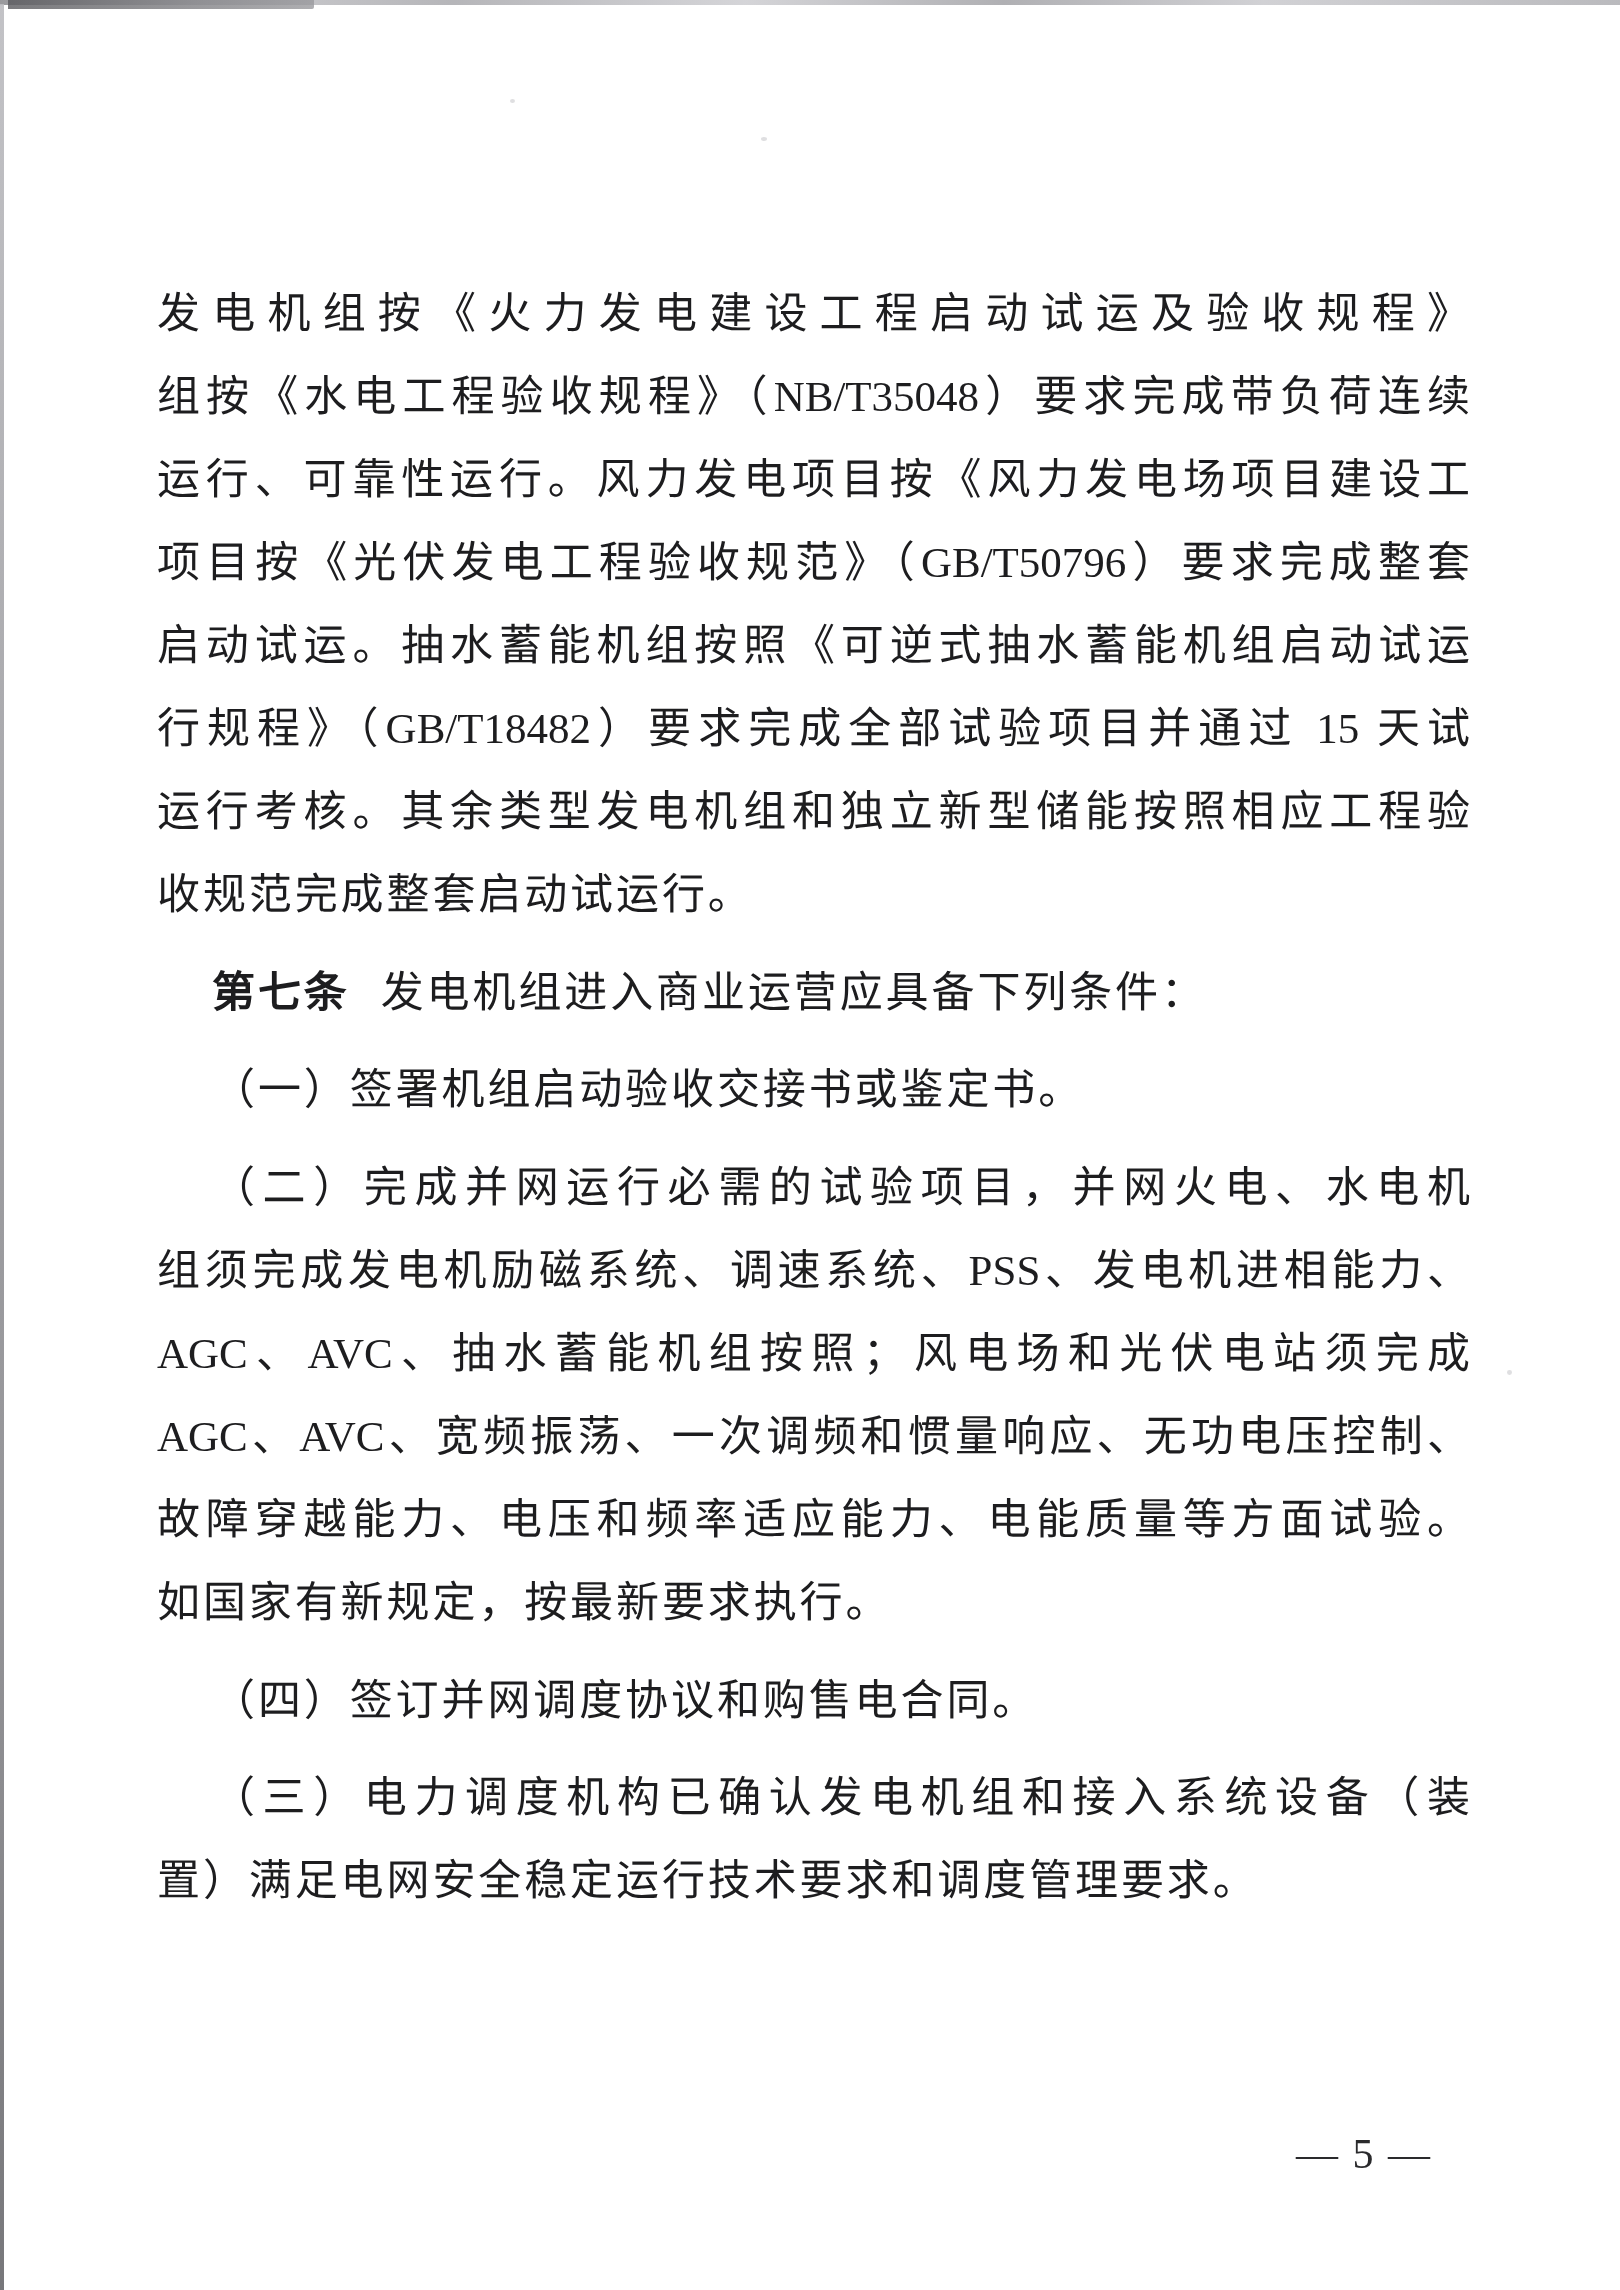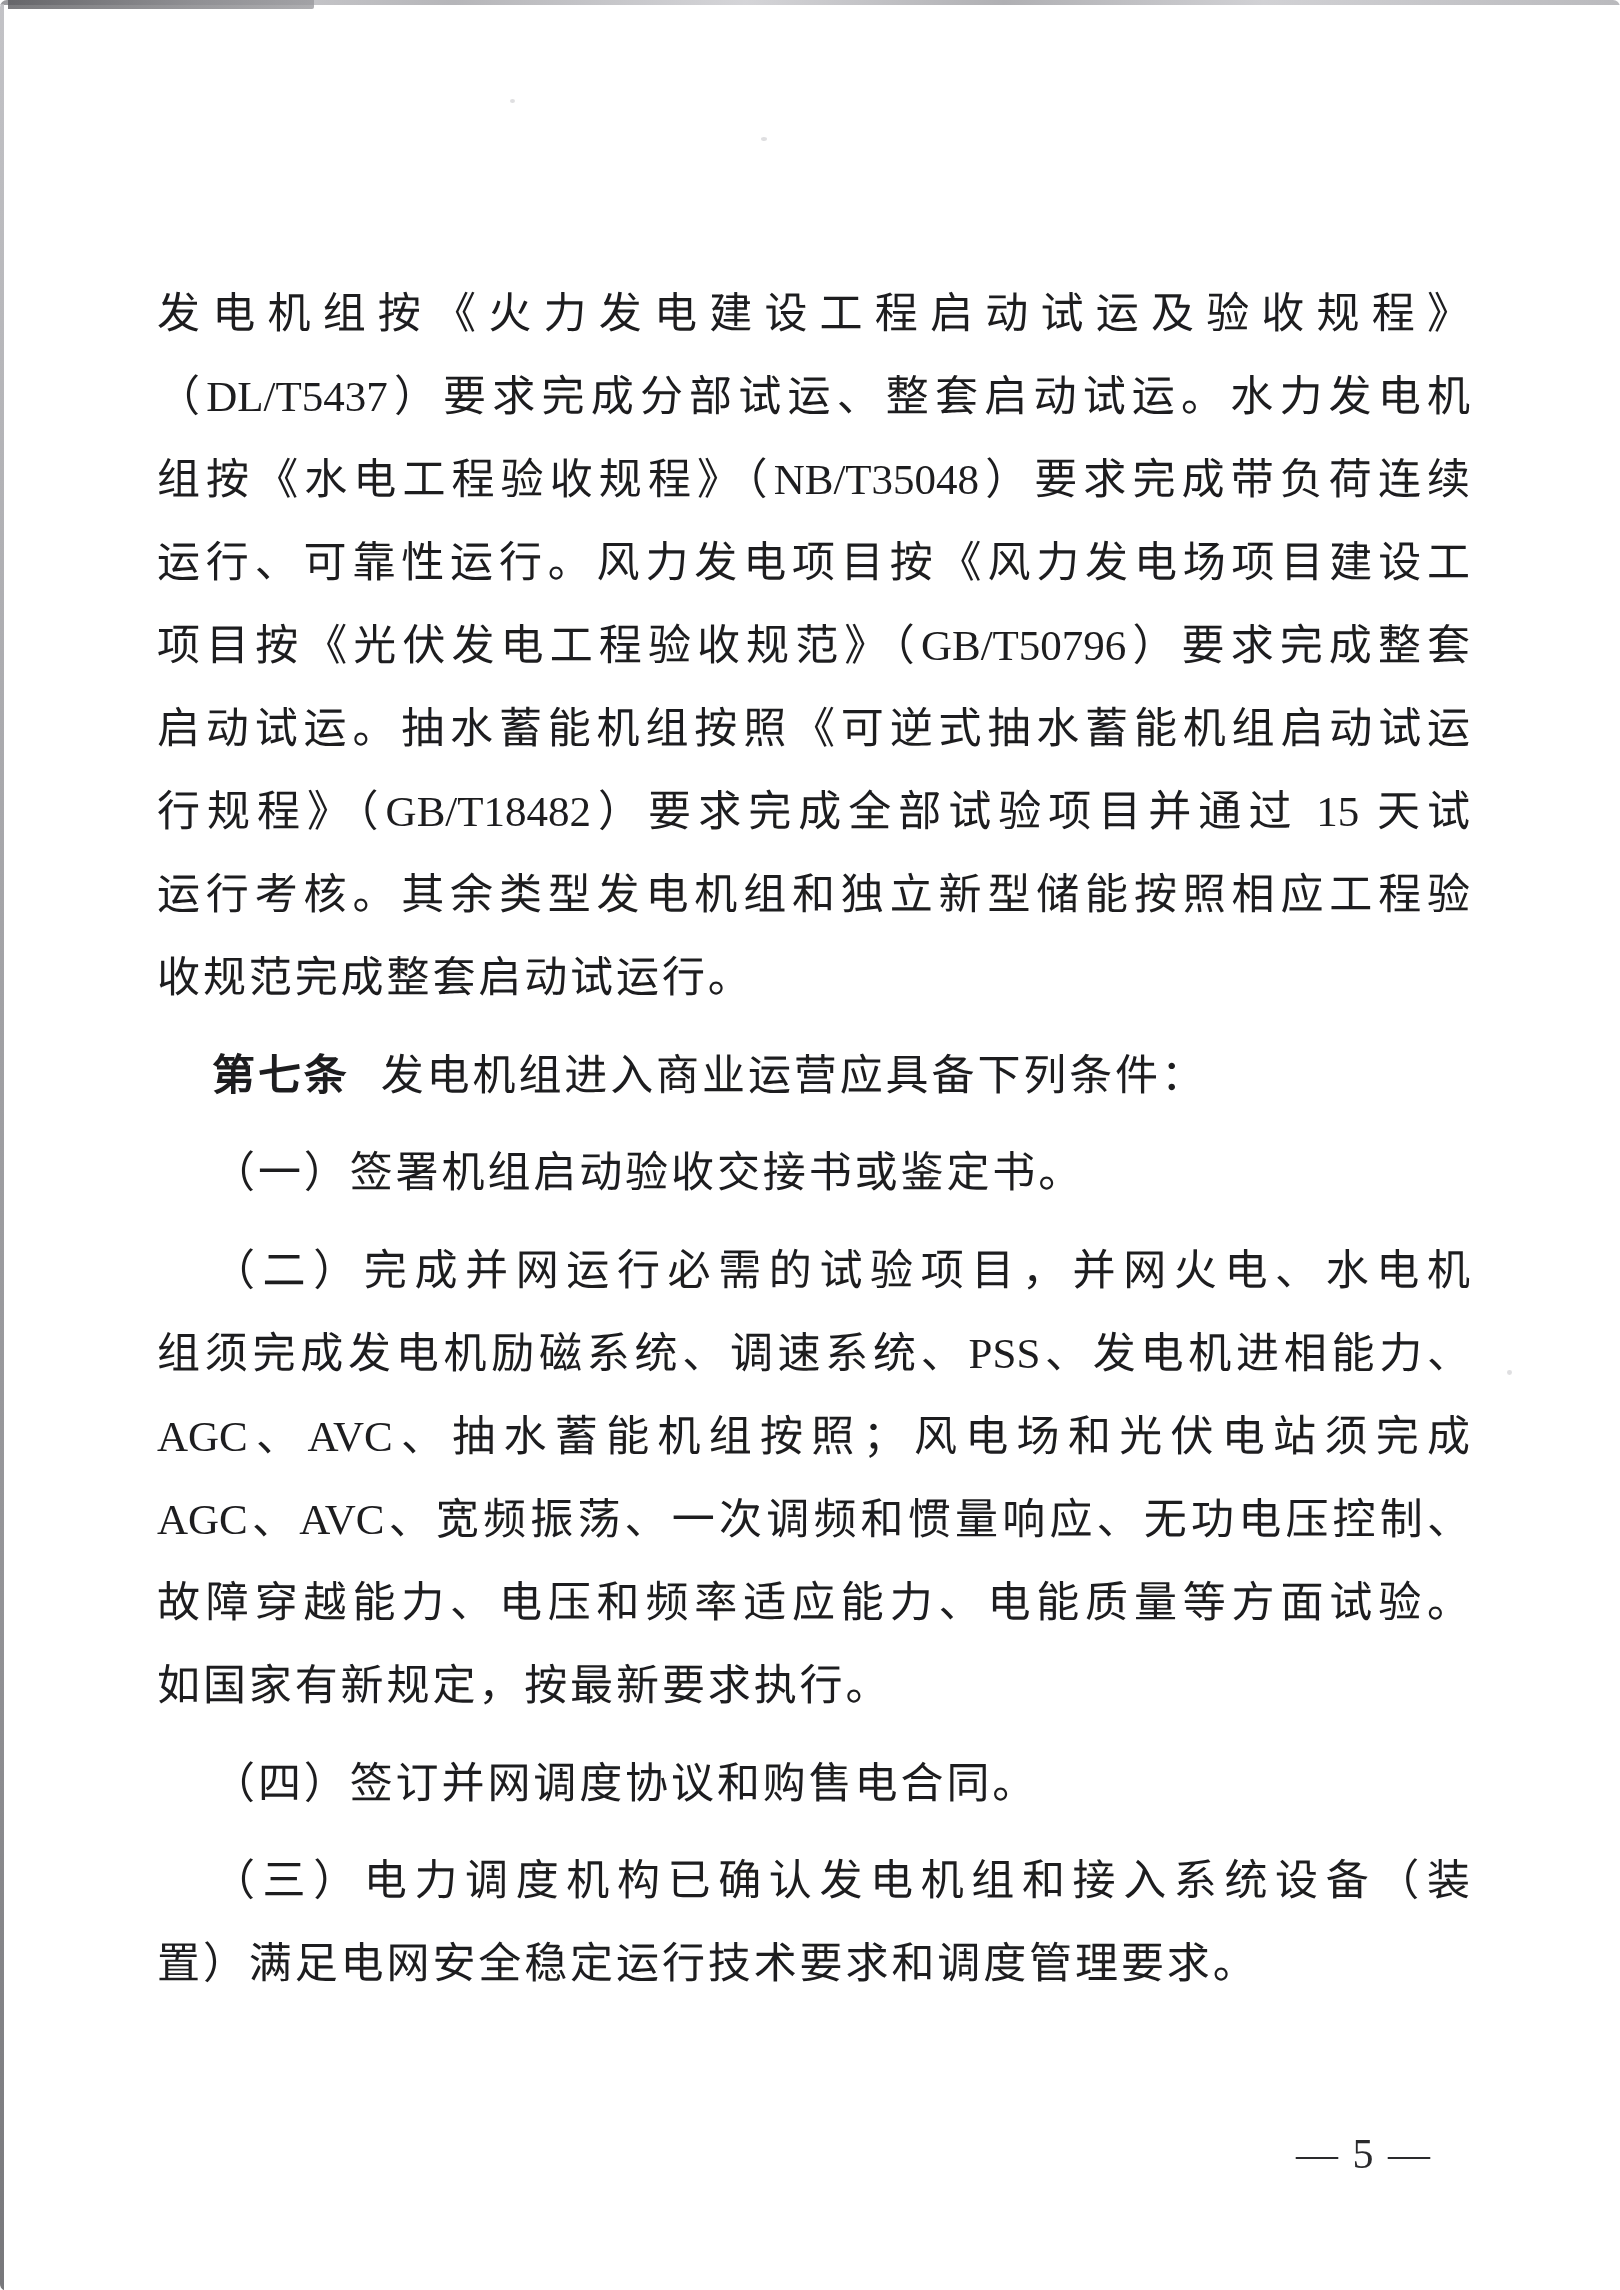--- a/index.html
+++ b/index.html
@@ -7,21 +7,20 @@
   body { background: #ffffff; }
 
   .page {
     position: relative;
     width: 1620px;
     height: 2291px;
     background: #ffffff;
     overflow: hidden;
     font-family: "Liberation Serif", "DejaVu Serif", serif;
     color: #1d1d1f;
-    border-radius: 7px;
   }
 
   
   .scan-edge-top {
     position: absolute; top: 0; left: 0;
     width: 1620px; height: 4.9px;
     background: linear-gradient(90deg,
       #88888c 0%, #c6c6ca 12%, #a9a9ad 28%, #cdcdd1 46%,
       #a2a2a6 62%, #c9c9cd 78%, #aeaeb2 100%);
     opacity: 0.85;
@@ -95,21 +94,20 @@
   <div class="scan-edge-top-dark"></div>
   <div class="scan-edge-left"></div>
   <div class="speckle s1"></div>
   <div class="speckle s2"></div>
   <div class="speckle s3"></div>
 
   <main class="content">
 
     <section class="para">
       <div class="line">发电机组按《火力发电建设工程启动试运及验收规程》</div>
-      <div class="line">（DL/T5437）要求完成分部试运、整套启动试运。水力发电机</div>
       <div class="line">组按《水电工程验收规程》（NB/T35048）要求完成带负荷连续</div>
       <div class="line">运行、可靠性运行。风力发电项目按《风力发电场项目建设工</div>
       <div class="line">项目按《光伏发电工程验收规范》（GB/T50796）要求完成整套</div>
       <div class="line">启动试运。抽水蓄能机组按照《可逆式抽水蓄能机组启动试运</div>
       <div class="line">行规程》（GB/T18482）要求完成全部试验项目并通过 15 天试</div>
       <div class="line">运行考核。其余类型发电机组和独立新型储能按照相应工程验</div>
       <div class="line left">收规范完成整套启动试运行。</div>
     </section>
 
     <section class="para">

